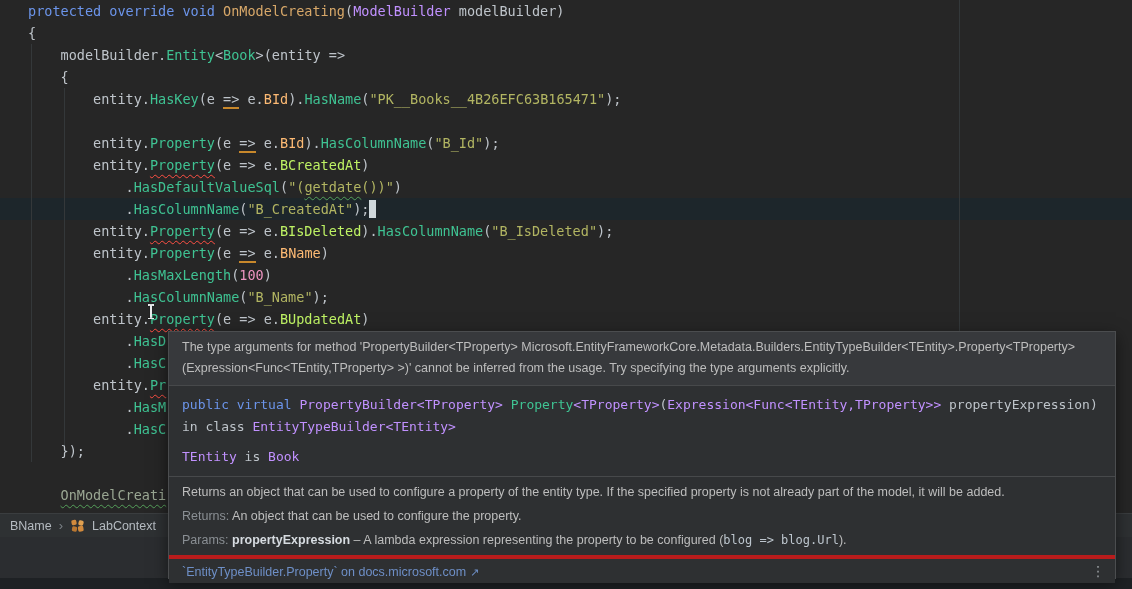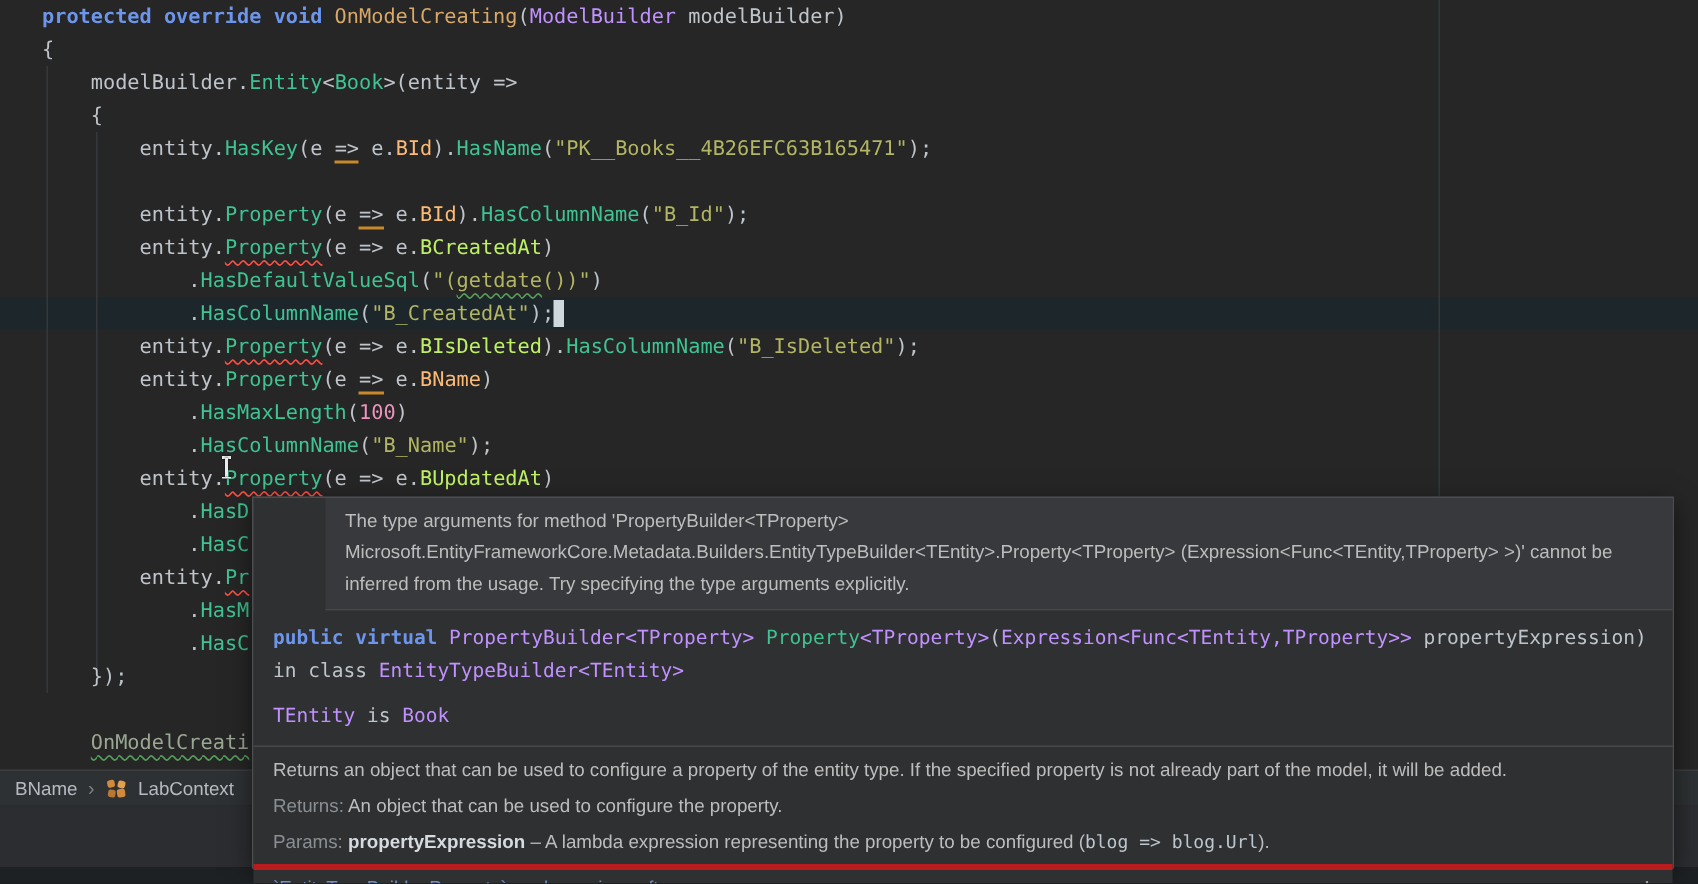--- a/index.html
+++ b/index.html
@@ -10,21 +10,21 @@
   .editor{position:absolute;left:0;top:0;width:1132px;height:513px;background:#262626;}
   .current-line{position:absolute;left:0;top:198px;width:1132px;height:22px;background:#1d262b;}
   .margin-guide{position:absolute;left:959px;top:0;width:1px;height:513px;background:#33383a;}
   .indent-guide{position:absolute;width:1px;background:#34383a;}
   .ig1{left:31px;top:44px;height:418px;}
   .ig2{left:64px;top:88px;height:363px;}
 
   #code{position:absolute;left:28px;top:0;font-size:13.5px;line-height:22px;white-space:pre;}
   .cl{height:22px;}
   .c-p   {color:#bec4ca;}
-  .c-kw  {color:#6c95eb;font-weight:bold;}
+  .c-kw  {color:#6c95eb;}
   .c-mtd {color:#3fc393;}
   .c-decl{color:#d8a869;}
   .c-cls {color:#c191ff;}
   .c-prop{color:#fdba74;}
   .c-err {color:#bef264;}
   .c-str {color:#b2b562;}
   .c-num {color:#ed94c0;}
   .c-mut {color:#9aa793;}
   .u-ua {border-bottom:2px solid #c8882b;}
   .u-sqr{text-decoration:underline wavy #ff4f43;text-decoration-thickness:1px;text-underline-offset:4px;}
@@ -45,21 +45,21 @@
   .bc-chev{color:#7b8187;font-size:13px;}
   .bc-icon{display:inline-flex;width:15px;height:15px;}
   .bottom-panel{position:absolute;left:0;top:537px;width:1132px;height:41px;background:#2b2d30;}
   .status-strip{position:absolute;left:0;top:578px;width:1132px;height:11px;background:#1e2124;}
 
   
   .tooltip{position:absolute;left:168px;top:331px;width:948px;height:248px;box-sizing:border-box;
       background:#2e3032;border:1px solid #4b4d4f;box-shadow:0 5px 16px rgba(0,0,0,.5);z-index:5;
       font-family:"Liberation Sans",sans-serif;}
   .tt-error{background:#37393c;color:#bdbdbd;font-size:12.5px;line-height:21px;
-      padding:5px 13px 6px;border-bottom:1px solid #47494b;margin-left:48px;}
+      padding:5px 13px 6px;border-bottom:1px solid #47494b;}
   .tt-sig{background:#2e3032;padding:8px 13px;border-bottom:1px solid #47494b;
       font-family:"DejaVu Sans Mono","Liberation Mono",monospace;font-size:13px;line-height:22px;white-space:pre;overflow:hidden;}
   .tt-sig .spacer{height:8px;}
   .tt-doc{background:#2e3032;color:#bdbdbd;font-size:12.5px;line-height:24px;padding:3px 13px;
       border-bottom:4px solid #b91c1c;white-space:nowrap;overflow:hidden;}
   .tt-doc .lbl{color:#8a8f94;}
   .tt-doc b{color:#d6dbe0;font-weight:bold;}
   .tt-doc code{font-family:"DejaVu Sans Mono","Liberation Mono",monospace;font-size:12px;color:#bdc6ce;}
   .tt-footer{display:flex;align-items:center;justify-content:space-between;padding:3px 10px 3px 13px;background:#2e3032;}
   .tt-link{color:#6e8fc7;font-size:12.5px;text-decoration:none;cursor:pointer;}

